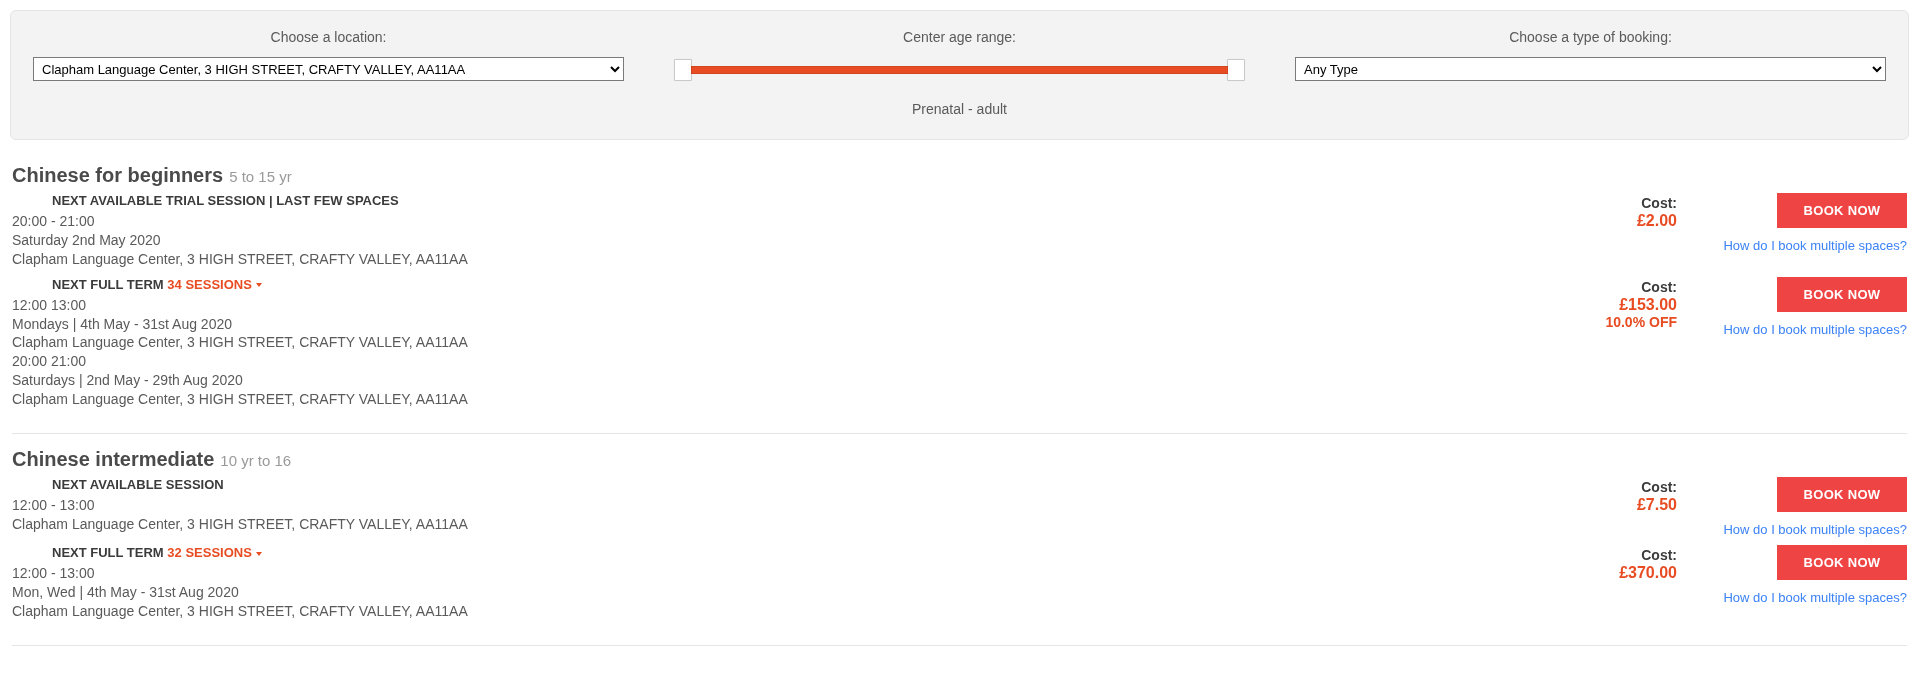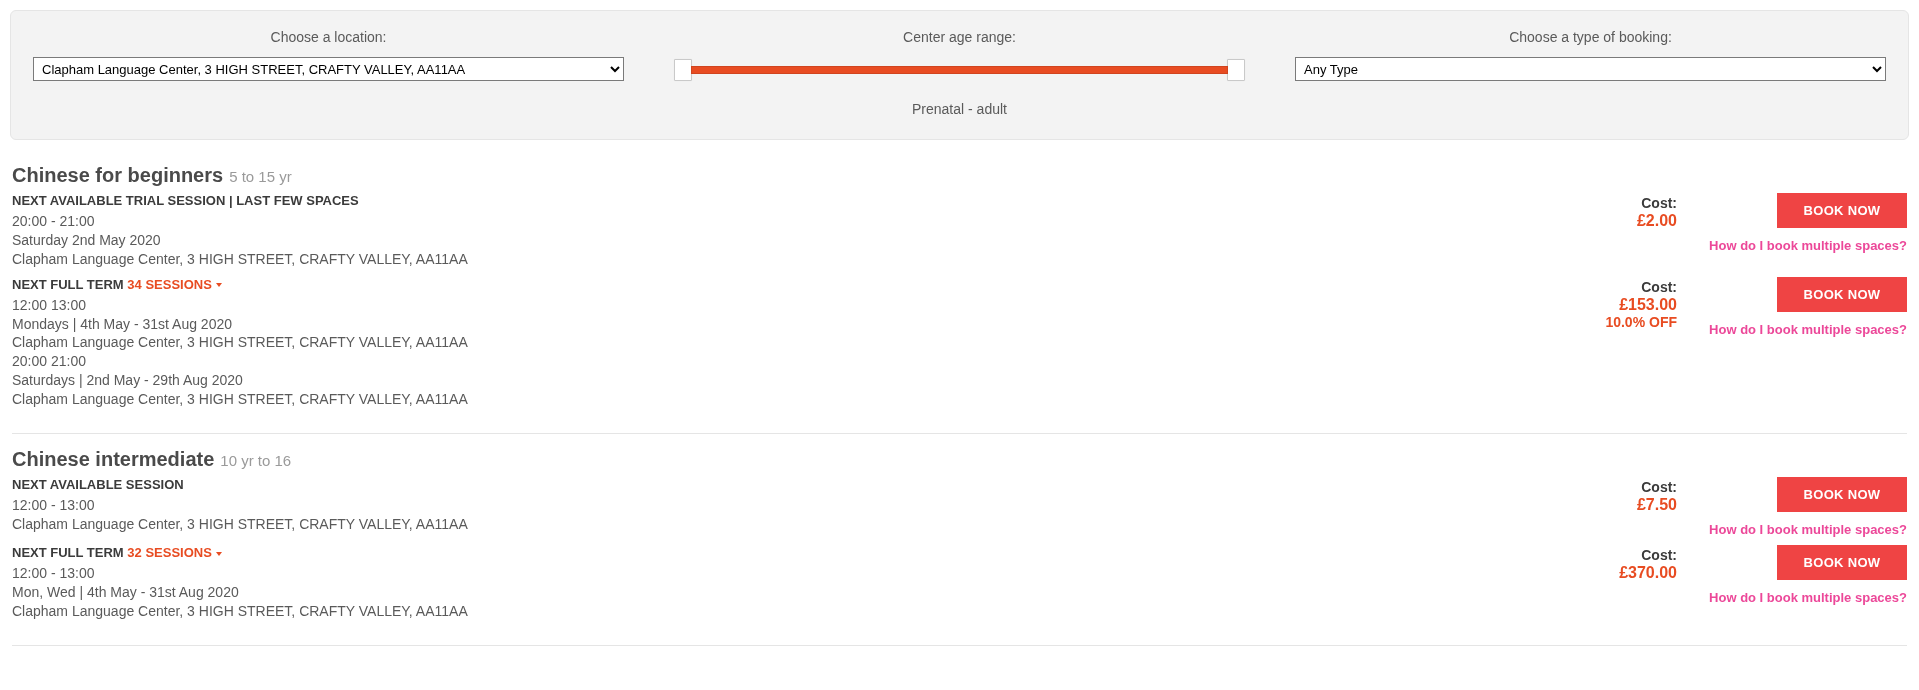--- a/index.html
+++ b/index.html
@@ -87,20 +87,21 @@
     justify-content: space-between;
     align-items: flex-start;
     margin-top: 6px;
   }
   .session-left { flex: 1; }
   .session-header {
     font-size: 13px;
     font-weight: 700;
     color: #3b3b3b;
     margin-bottom: 4px;
+    margin-left: 40px;
   }
   .session-header .orange { color: #e84c22; }
   .caret-down {
     display: inline-block;
     width: 0; height: 0;
     border-left: 3px solid transparent;
     border-right: 3px solid transparent;
     border-top: 4px solid #e84c22;
     margin-left: 4px;
     vertical-align: middle;
@@ -145,23 +146,22 @@
     letter-spacing: 0.3px;
     border: none;
     padding: 10px 22px;
     cursor: pointer;
     min-width: 130px;
   }
   .multi-link {
     display: block;
     margin-top: 10px;
     font-size: 13px;
-    color: #ec4899;
+    color: #3b82f6;
     text-decoration: none;
-    font-weight: bold;
   }
   .session-block { margin-bottom: 8px; }
 </style>
 </head>
 <body>
 
 <div class="filters">
   <div class="filter-col">
     <div class="filter-label">Choose a location:</div>
     <select class="loc-select">

